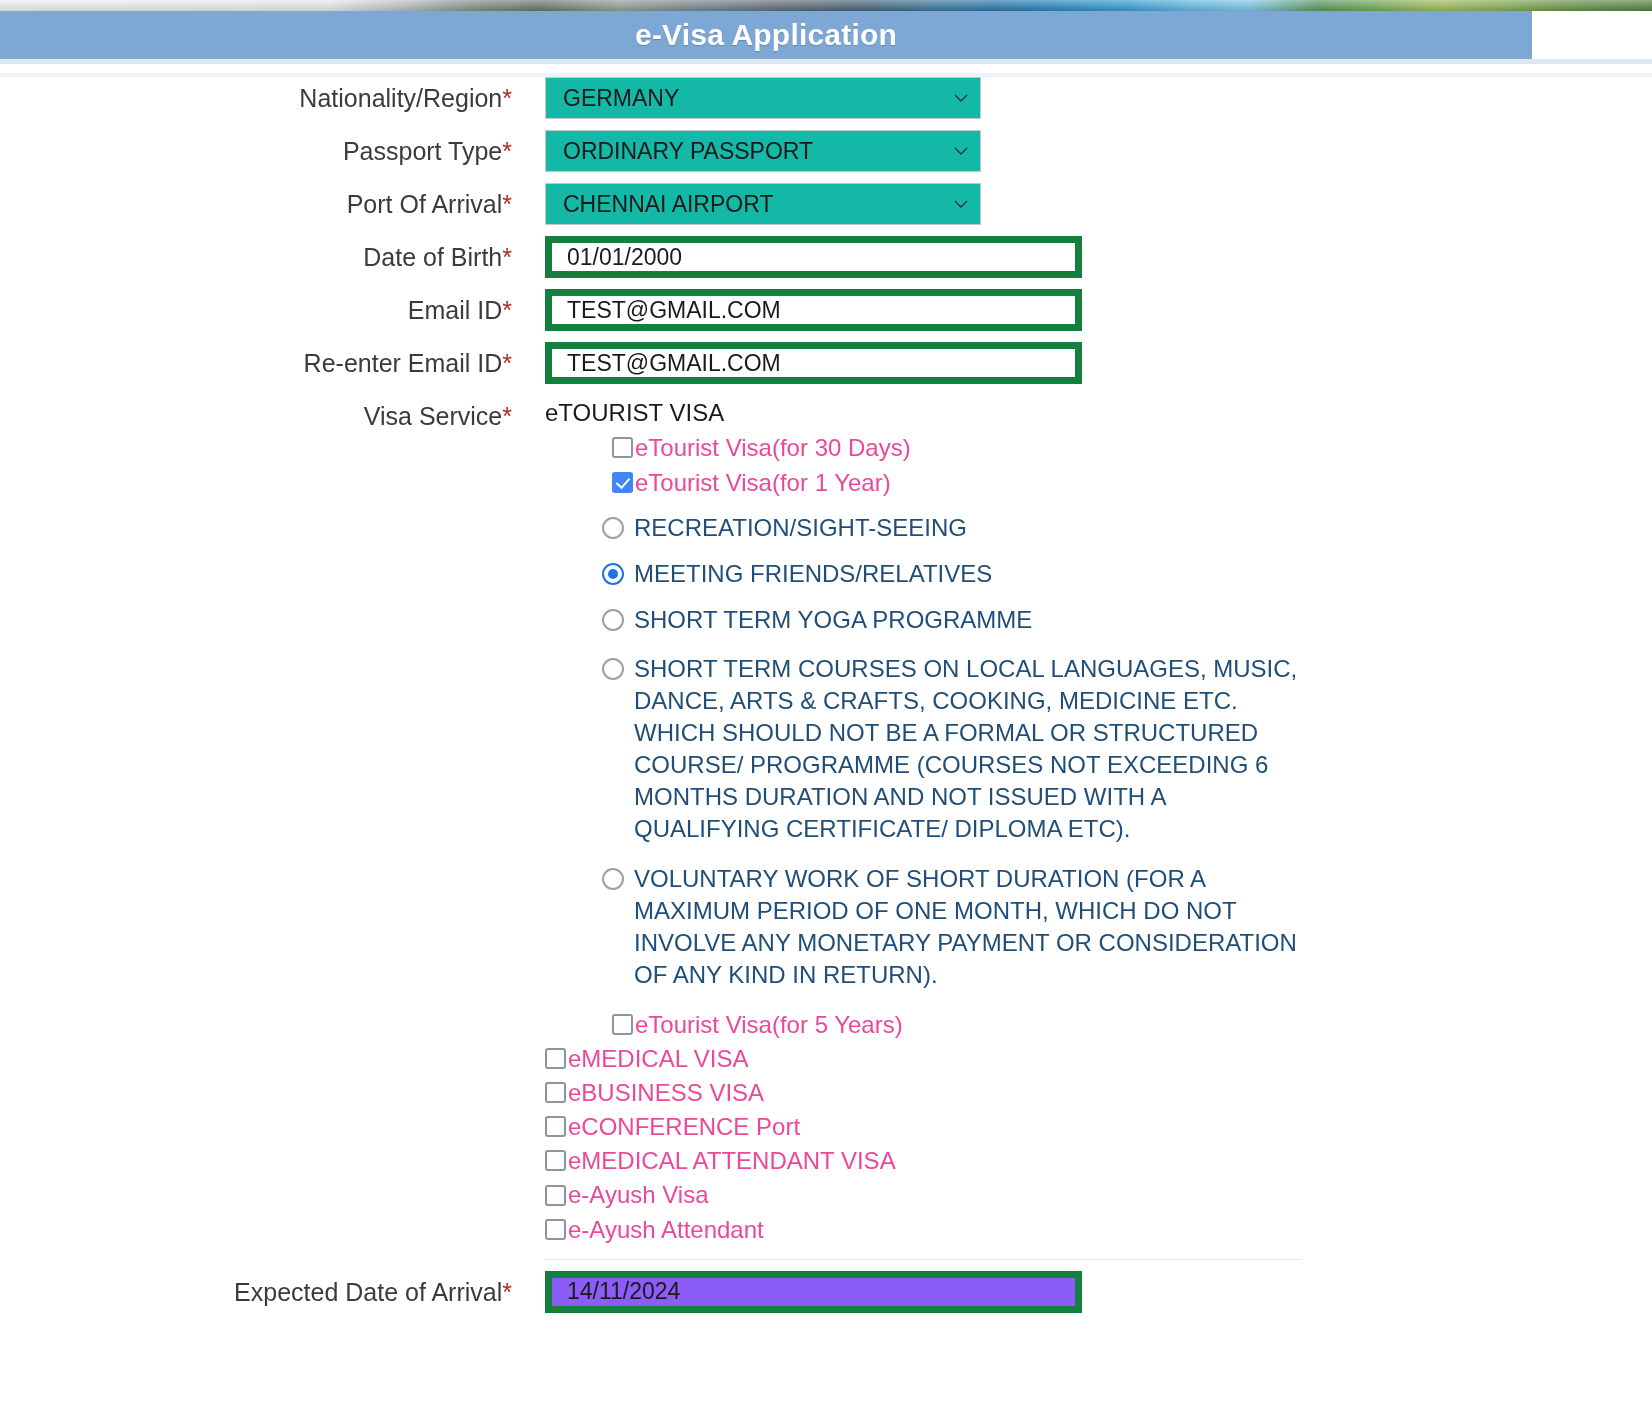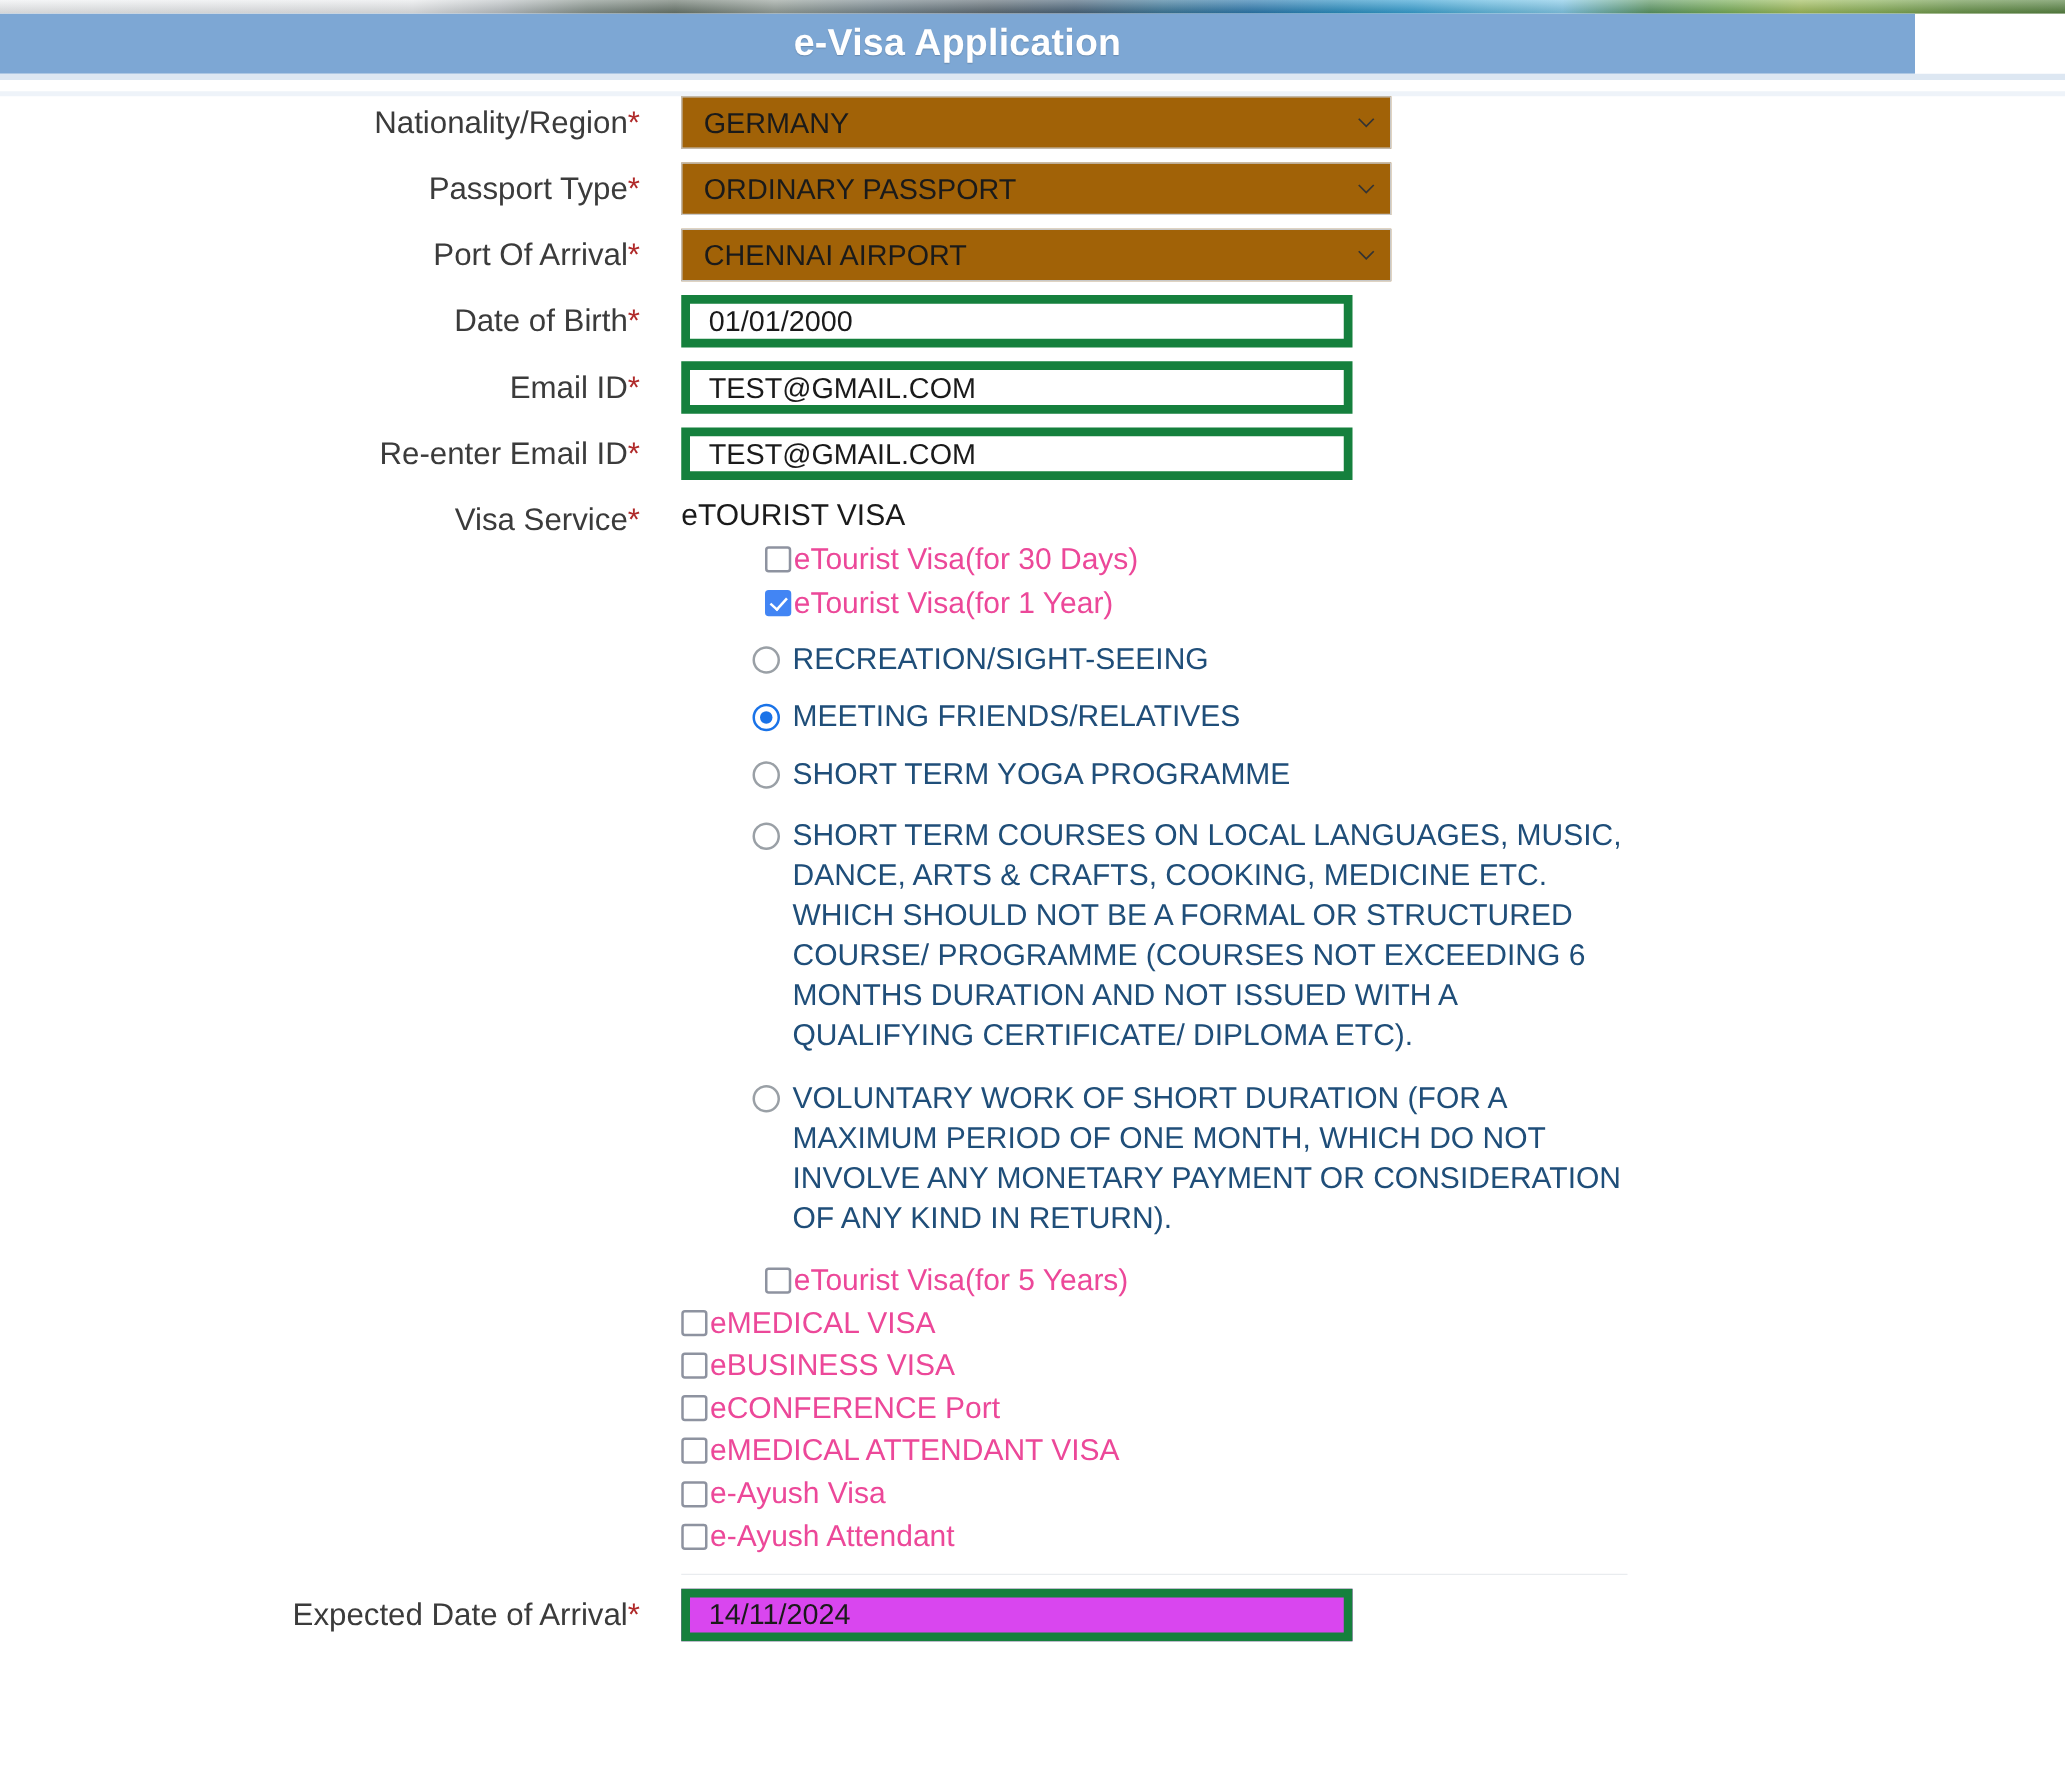--- a/index.html
+++ b/index.html
@@ -112,24 +112,24 @@
     font-size: 25px;
   }
   .field-cell {
     padding-left: 33px;
     box-sizing: border-box;
   }
 
   
   .sel {
     position: relative;
-    width: 568px;
+    width: 436px;
     height: 42px;
     border: 1px solid #c8c8c8;
-    background: #a16207;
+    background: #14b8a6;
     box-sizing: border-box;
   }
   .sel .val {
     position: absolute;
     left: 17px;
     top: 0;
     line-height: 40px;
     font-size: 23px;
     color: #1a1a1a;
     white-space: nowrap;
@@ -149,21 +149,21 @@
     height: 42px;
     border: 7px solid #15803d;
     background: #ffffff;
     box-sizing: border-box;
     font-size: 23px;
     color: #1a1a1a;
     padding-left: 15px;
     font-family: "Liberation Sans", sans-serif;
   }
   .txt.disabled {
-    background: #d946ef;
+    background: #8b5cf6;
     color: #1a1a1a;
   }
 
   
   .visa-block {
     padding-left: 33px;
     width: 790px;
     box-sizing: border-box;
     padding-top: 2px;
   }

